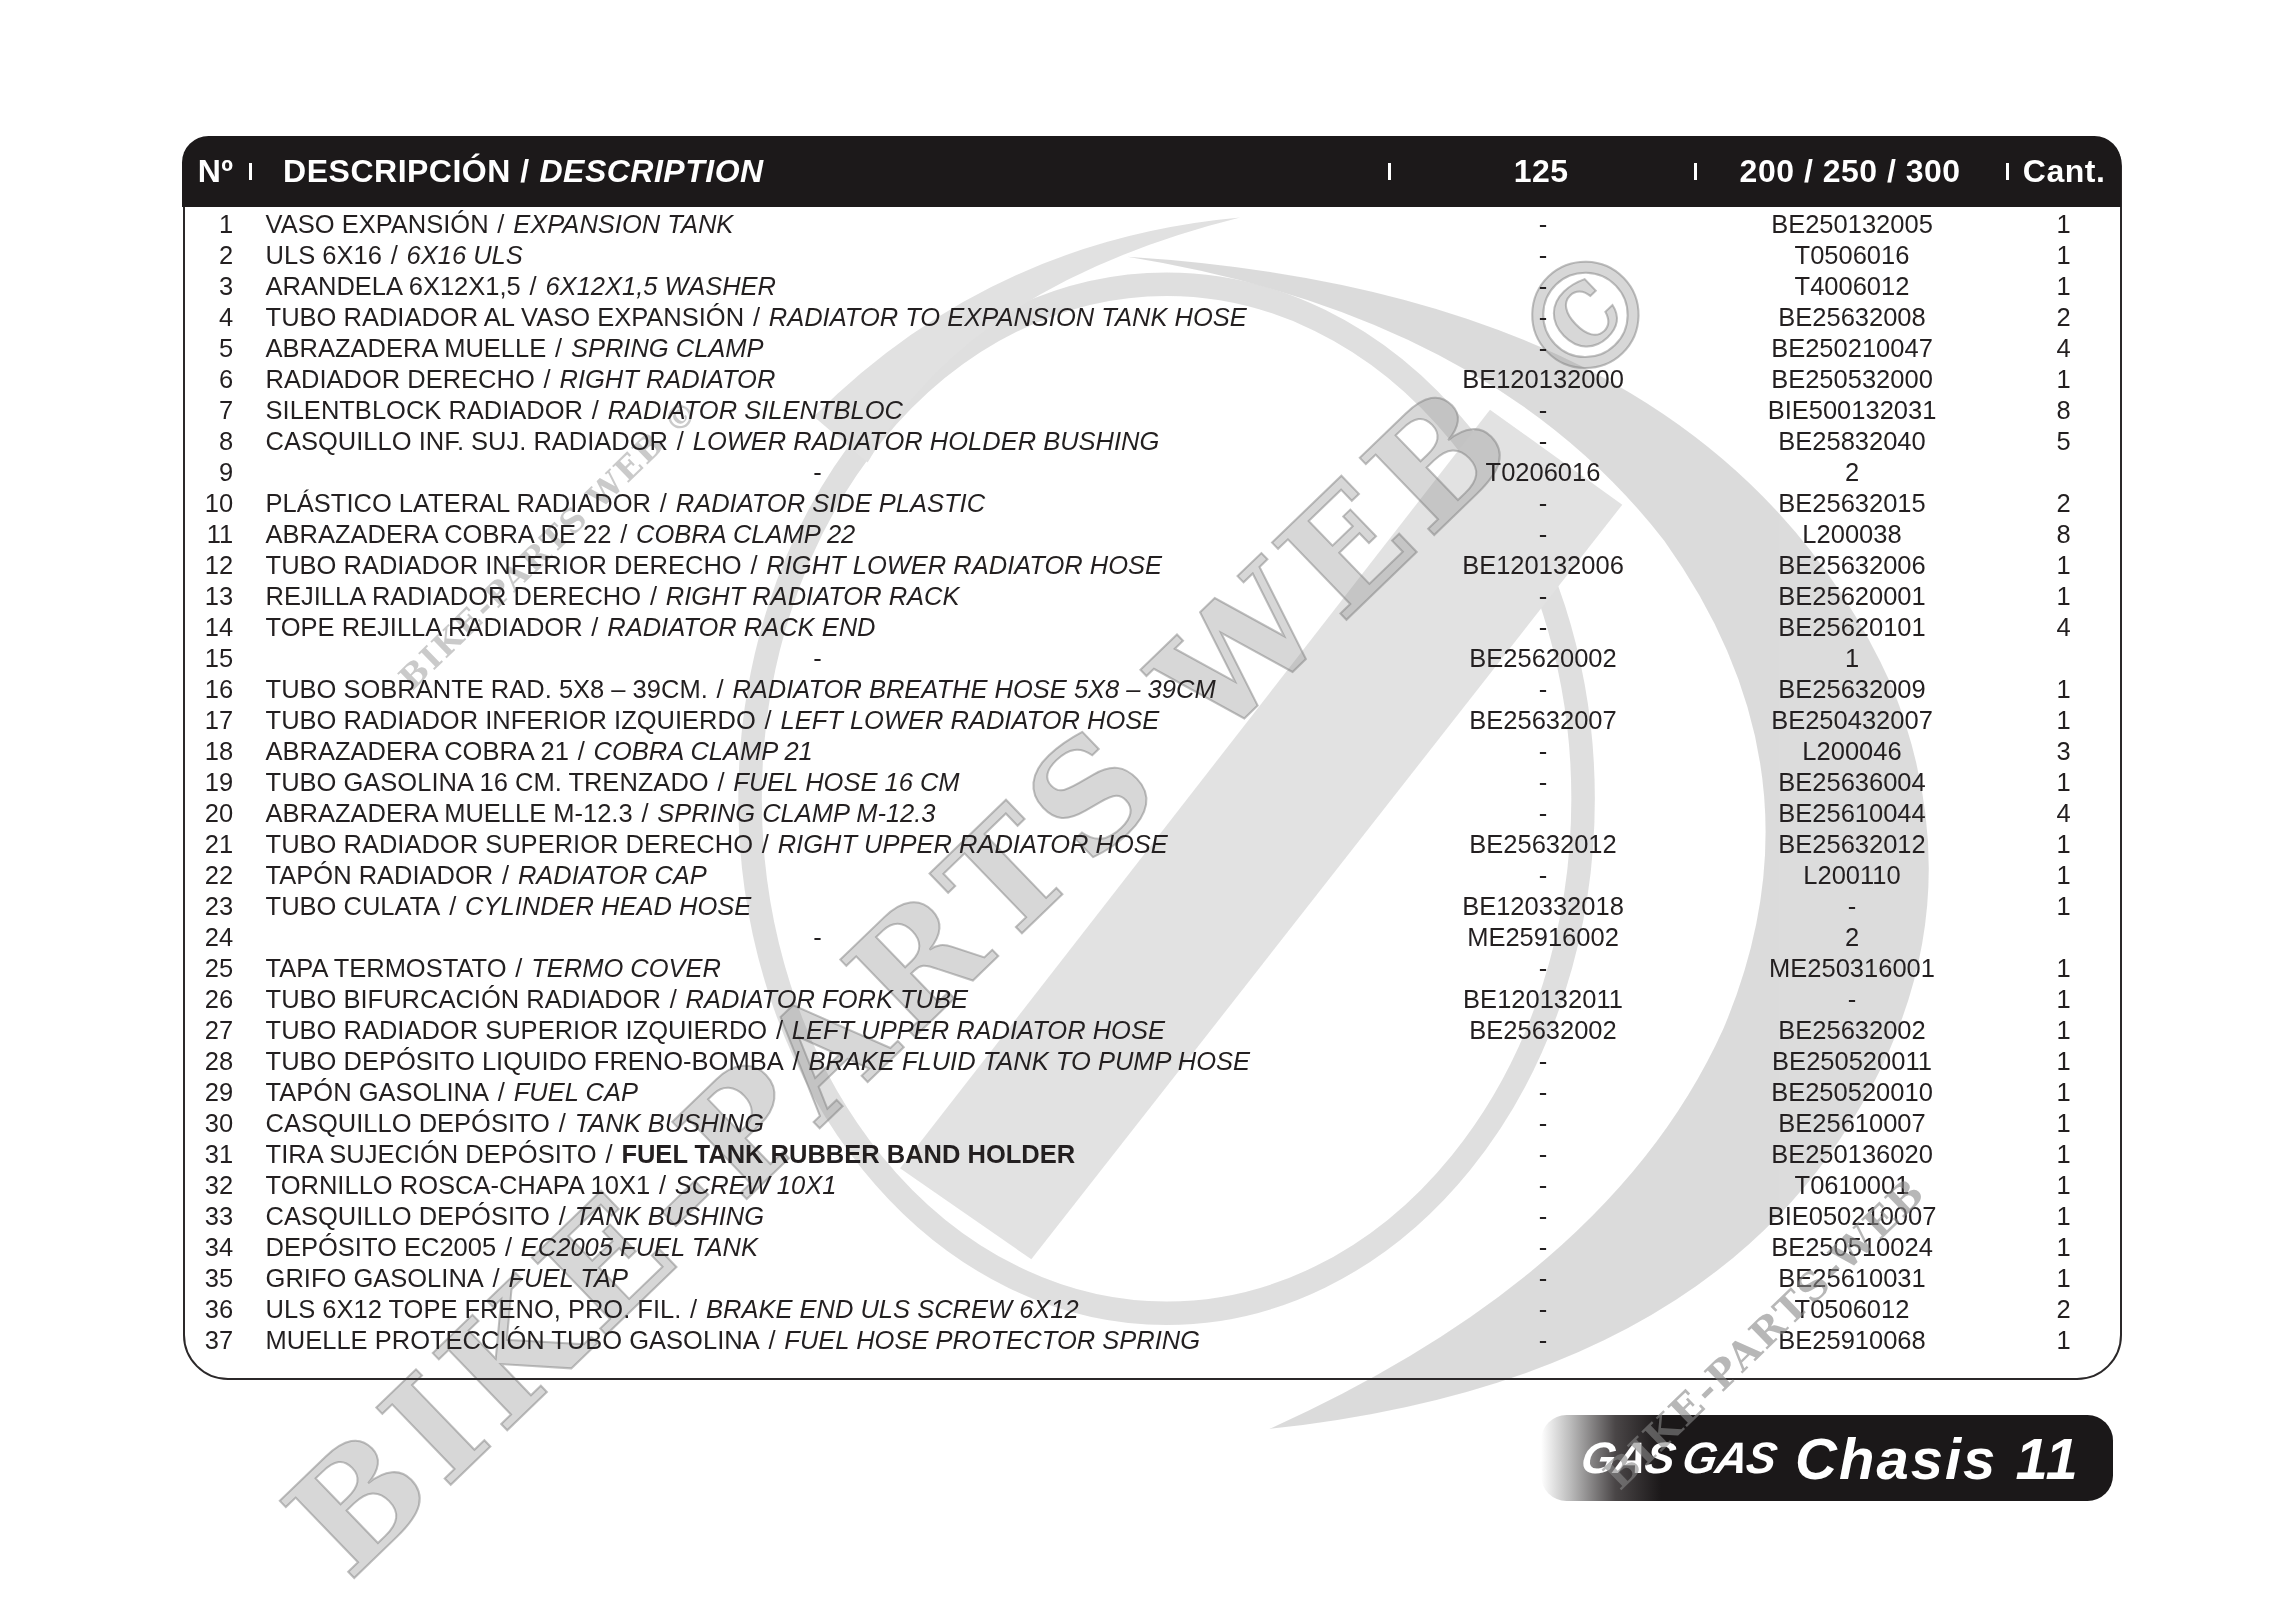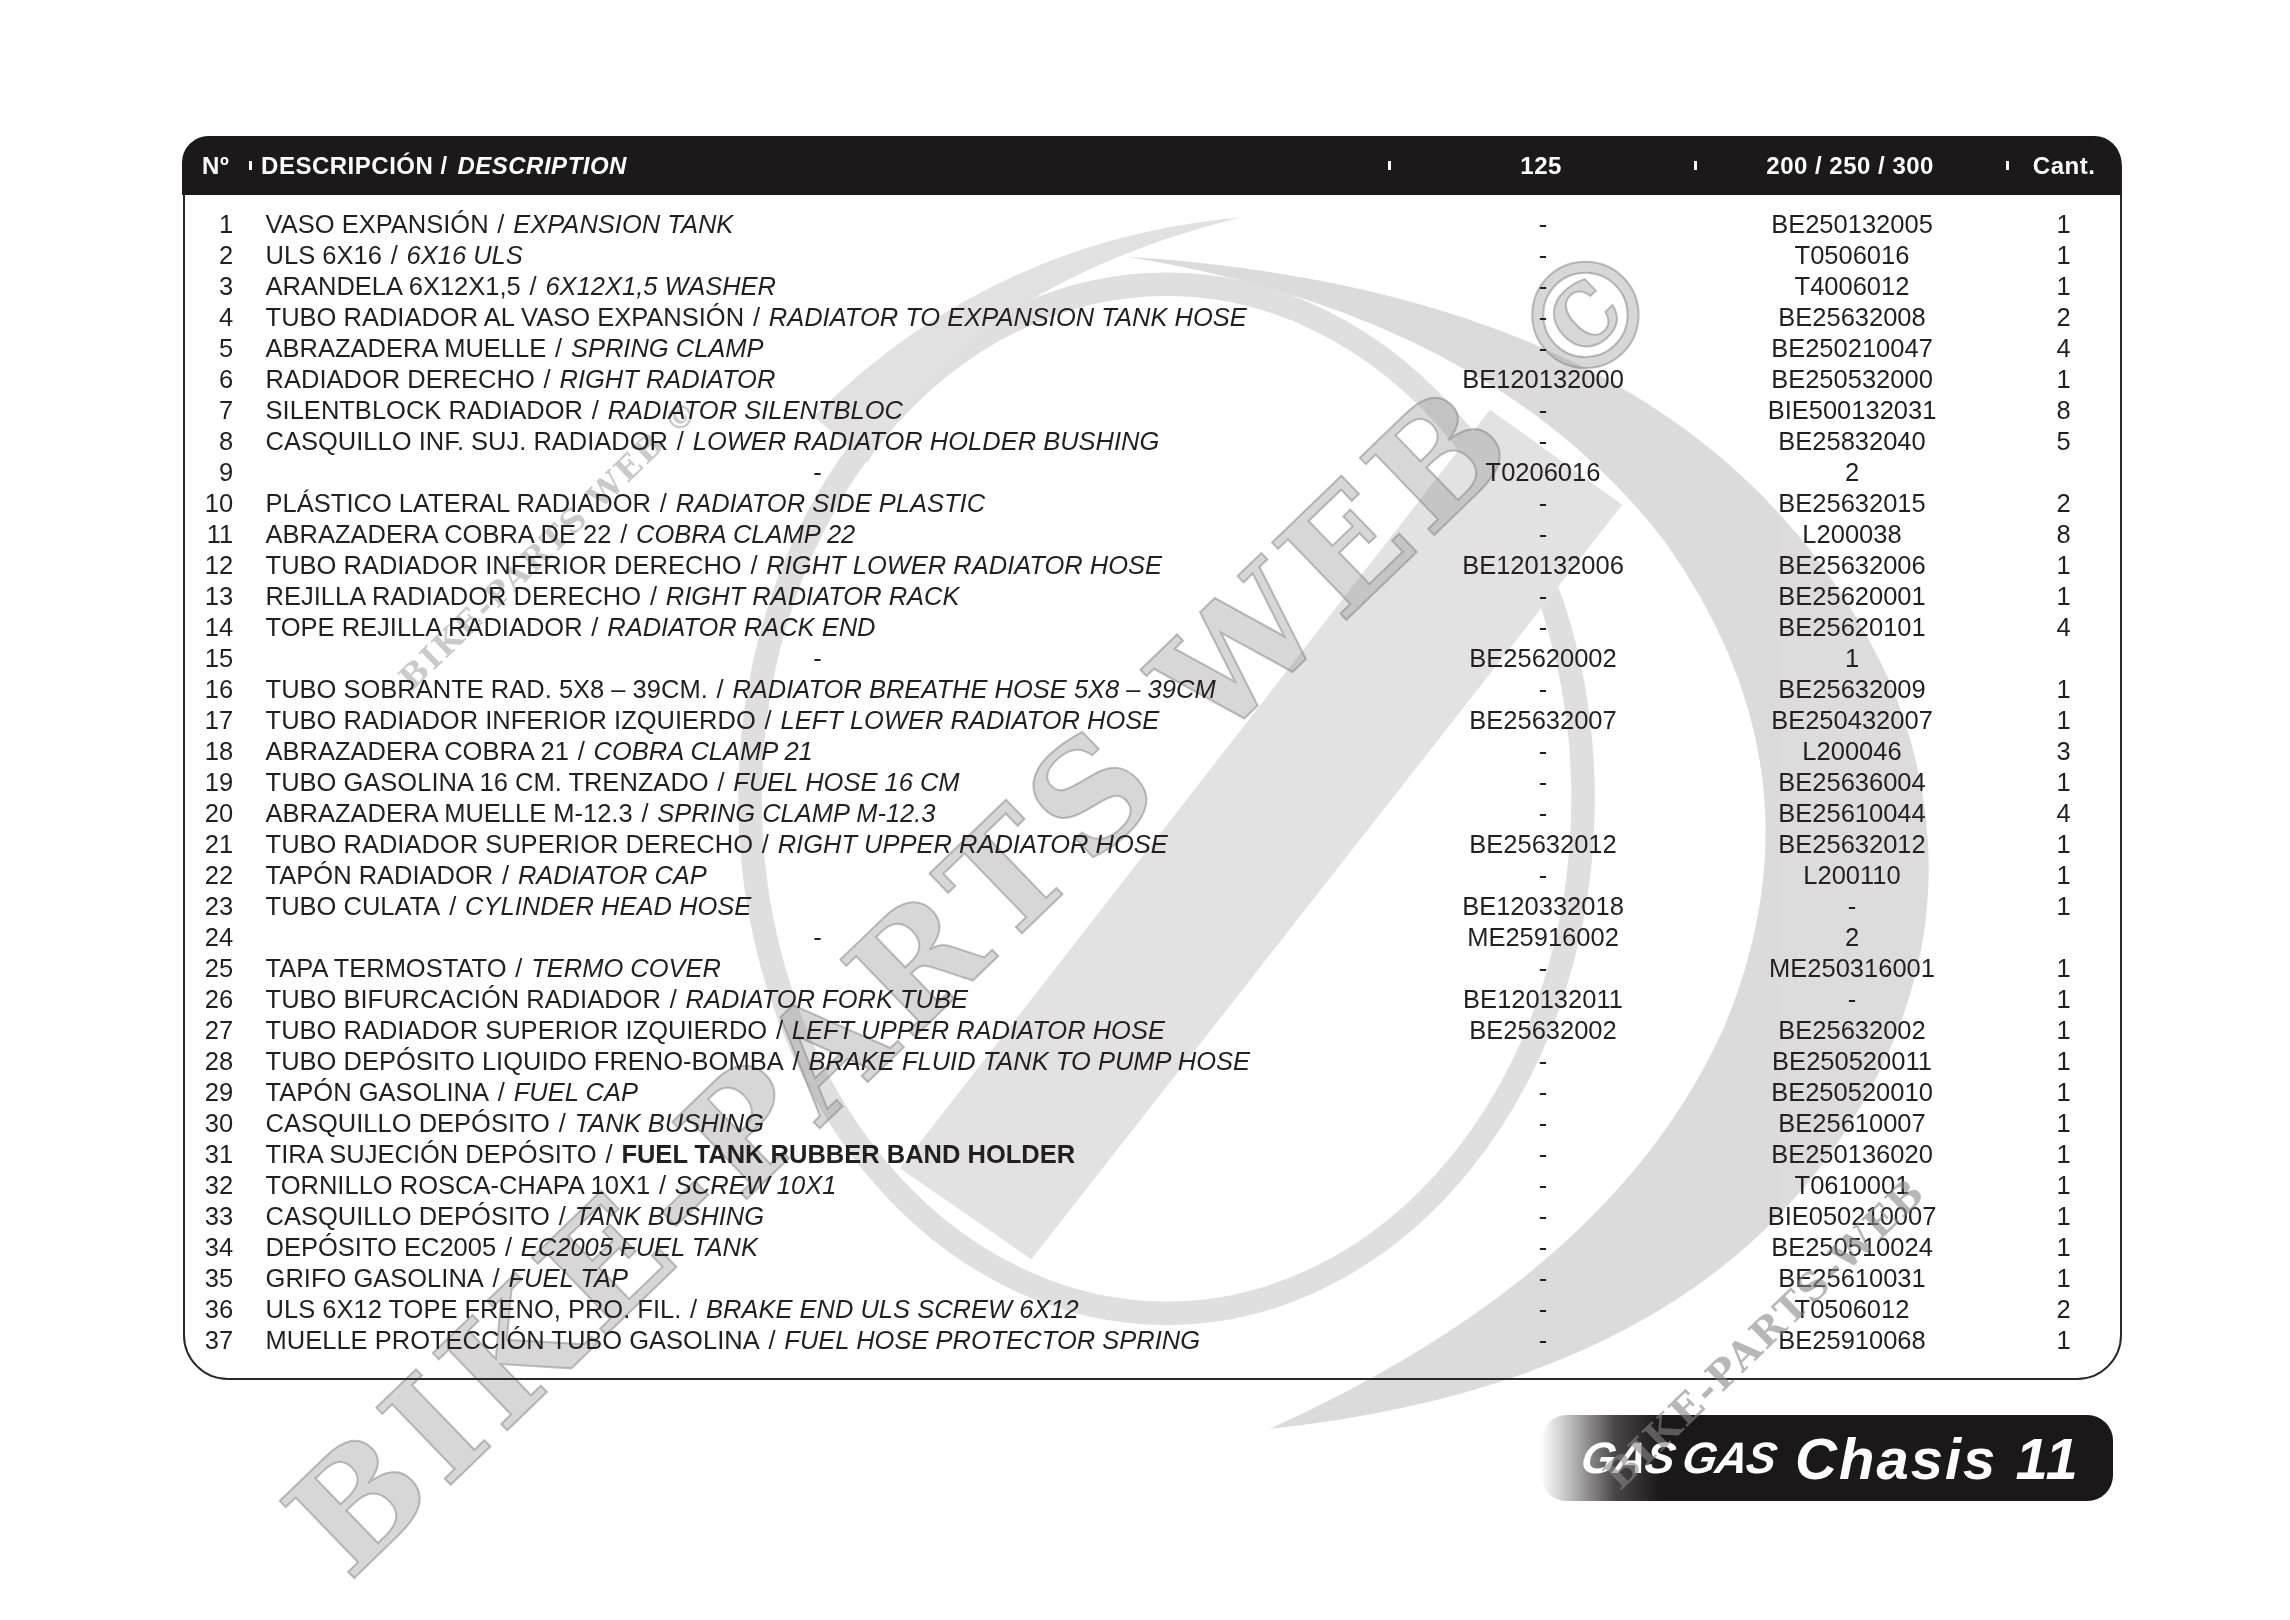--- a/index.html
+++ b/index.html
@@ -30,27 +30,27 @@
     color:rgba(135,135,135,.6);z-index:6;
     transform:translate(-50%,-50%) rotate(-44deg);
   }
   
   .frame{
     position:absolute;left:183px;top:137px;width:1939px;height:1243px;
     box-sizing:border-box;border:2.9px solid #2b2829;
     border-radius:29px 29px 45px 45px;z-index:4;background:transparent;
   }
   .thead{
-    position:absolute;left:-2.9px;top:-2.9px;width:1939px;height:59px;
+    position:absolute;left:-2.9px;top:-2.9px;width:1939px;height:71px;
     background:#1c191a;border-radius:26.5px 26.5px 0 0;
     display:grid;grid-template-columns:67px 1139px 306px 312px 116px;
-    align-items:center;color:#fff;font-weight:bold;font-size:24px;
+    align-items:center;color:#fff;font-weight:bold;font-size:32px;
   }
   .th{position:relative;text-align:center;letter-spacing:0.5px;}
-  .th-desc{text-align:left;padding-left:12px;}
+  .th-desc{text-align:left;padding-left:34px;}
   .th-desc .it{font-style:italic;margin-left:9.8px;}
   .vsep::before{
     content:"";position:absolute;left:0;top:9.8px;bottom:9.8px;width:2.9px;background:#fff;
   }
   .tbody{position:absolute;left:0;top:52px;width:1933px;padding-top:17.6px;}
   .tr{
     display:grid;grid-template-columns:60px 1145px 306px 312px 111px;
     height:31px;align-items:center;font-size:25.5px;color:#231f20;
   }
   .td{white-space:nowrap;}

